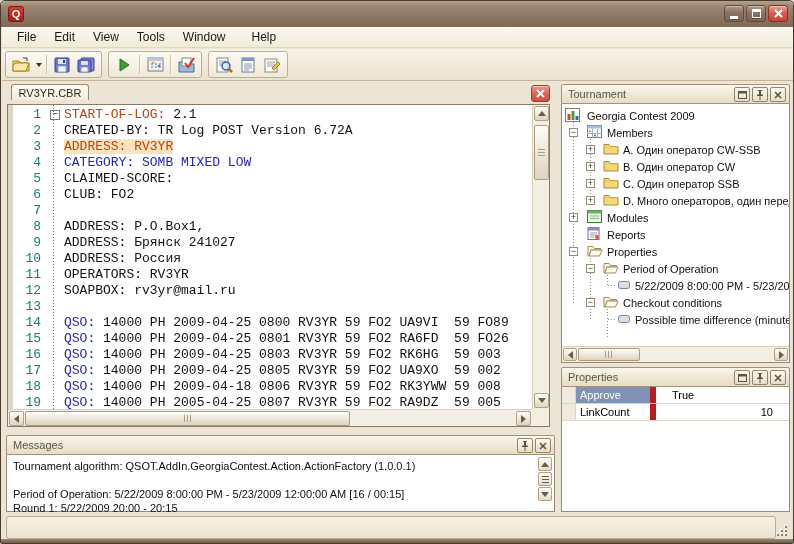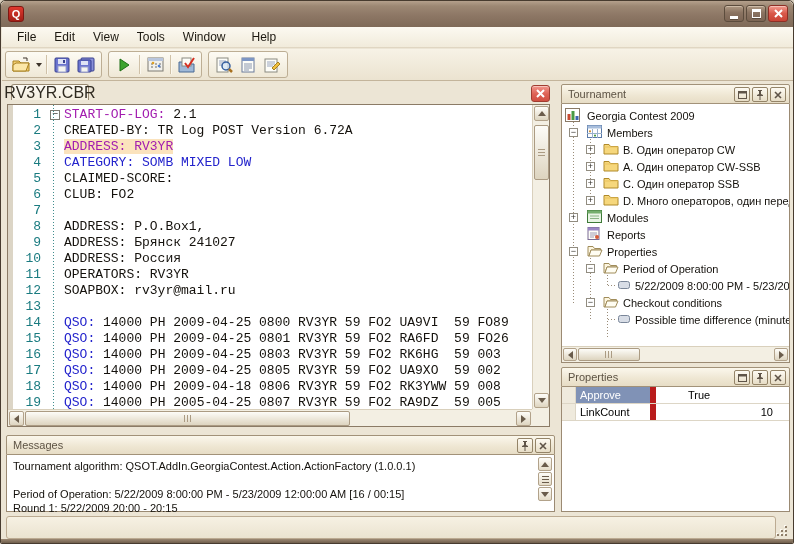--- a/index.html
+++ b/index.html
@@ -43,41 +43,41 @@
     display:flex; align-items:center; font-size:11px; color:#5d5344; padding-left:6px; }
   .ph-btns { position:absolute; right:3px; top:2px; display:flex; gap:2px; }
   .ph-btn { width:16px; height:15px; border:1px solid #948468; border-radius:2px;
     background:linear-gradient(180deg,#fdfaf2,#e7ddc6); display:flex; align-items:center; justify-content:center; }
   .panel-body { position:absolute; left:0; right:0; bottom:0; top:20px; background:#fff; border:1px solid #9b8a73; border-top:none; }
 
   
   .editor-dock { position:absolute; left:6px; top:83px; width:543px; height:343px; }
   .tab { position:absolute; left:4px; top:0; width:78px; height:16px;
     border:1px solid #998a72; border-bottom:none; border-radius:3px 3px 0 0;
-    background:linear-gradient(180deg,#fdfbf5,#f3edde); font-size:16px; color:#2f2a20;
+    background:linear-gradient(180deg,#fdfbf5,#f3edde); font-size:11px; color:#2f2a20;
     display:flex; align-items:center; justify-content:center; z-index:2; }
   .doc-close { position:absolute; right:0px; top:1px; width:19px; height:17px;
     border:1px solid #a03c31; border-radius:3px;
     background:linear-gradient(180deg,#f2968c,#dd6154 55%,#d14f41); box-shadow:inset 0 1px 0 #f8c3ba;
     display:flex; align-items:center; justify-content:center; }
   .editor { position:absolute; left:0; top:20px; width:543px; height:323px;
     background:#fff; border:1px solid #8b7b66; }
   .margin-strip { position:absolute; left:0; top:0; bottom:0; width:5px; background:#dcd5c6; }
   .gutter-sep { position:absolute; left:45px; top:0; bottom:17px; width:1px;
     background-image:repeating-linear-gradient(180deg,#3f8d8d 0 1px,transparent 1px 3px); }
   .code-area { position:absolute; left:0; top:0; right:17px; bottom:17px; overflow:hidden; padding-top:2px;
     font-family:"Liberation Mono",monospace; font-size:13px; }
   .crow { display:flex; height:16px; line-height:16px; white-space:pre; }
   .lnum { width:40px; padding-right:7px; text-align:right; color:#1a7b80; flex:none; }
   .foldcol { width:16px; flex:none; position:relative; }
   .foldbox { position:absolute; left:2px; top:3px; width:10px; height:10px; border:1px solid #7e7a70; background:#fff;
     font-size:10px; line-height:8px; text-align:center; color:#3c3a34; }
   .foldbox::before { content:"−"; }
   .codetext { color:#14110c; }
-  .maroon { color:#a21caf; }
+  .maroon { color:#c2410c; }
   .blue { color:#2323cc; }
   .hl { background:#fbe3bd; }
 
   
   .sb-track-v { position:absolute; right:0; top:0; bottom:17px; width:17px; background:#f3efe3; border-left:1px solid #d9d0bc; }
   .sb-track-h { position:absolute; left:0; right:17px; bottom:0; height:17px; background:#f3efe3; border-top:1px solid #d9d0bc; }
   .sb-corner { position:absolute; right:0; bottom:0; width:17px; height:17px; background:#f3efe3; }
   .sb-btn { position:absolute; width:15px; height:15px; margin:1px; border:1px solid #b2a28a; border-radius:2px;
     background:linear-gradient(180deg,#fefdf9,#ded5c0); display:flex; align-items:center; justify-content:center; }
   .sb-thumb { position:absolute; border:1px solid #ab9b83; border-radius:2px;
@@ -112,21 +112,21 @@
   .tree-guide { position:absolute; width:1px; background-image:repeating-linear-gradient(180deg,#9a8c78 0 1px,transparent 1px 3px); }
   .stub { position:absolute; top:8px; height:1px; background-image:repeating-linear-gradient(90deg,#9a8c78 0 1px,transparent 1px 3px); }
 
   
   .props-panel { position:absolute; left:560px; top:366px; width:229px; height:145px; }
   .pgrid { font-size:11px; }
   .prow { display:flex; height:17px; border-bottom:1px solid #ddd6c6; }
   .pmargin { width:14px; background:#efeadd; border-right:1px solid #ddd6c6; flex:none; }
   .pname { width:80px; padding:2px 4px; border-right:6px solid #b91c1c; flex:none; }
   .pname.sel { background:#8092b6; color:#fff; }
-  .pvalue { flex:1; padding:2px 16px;margin-left:16px; }
+  .pvalue { flex:1; padding:2px 16px; }
   .pvalue.right { text-align:right; }
 
   
   .statusbar { position:absolute; left:5px; top:515px; width:770px; height:23px;
     border:1px solid #bcab92; border-radius:3px; background:linear-gradient(180deg,#f6f1e3,#ebe3d0); }
   .grip { position:absolute; right:6px; bottom:7px; width:12px; height:12px; }
   .grip i { position:absolute; width:2px; height:2px; background:#8f7e69; box-shadow:-1px -1px 0 #fdfaf2; }
   .window-bottom { position:absolute; left:0; bottom:0; width:100%; height:4px;
     background:linear-gradient(180deg,#9c8873,#6f5e4d); }
 
@@ -396,31 +396,31 @@
           <span class="tlabel" style="left:43px">Members</span>
         </div>
         <div class="trow">
           <span class="exp plus" style="left:24px"></span>
           <span class="ticon" style="left:41px">
             <svg width="16" height="13">
                 <path d="M1 2.5 h5 l1.5 2 H15 V12 H1 z" fill="#f6d77c" stroke="#b08a2a"></path>
                 <path d="M1 5 h14" stroke="#e9c35e"></path>
               </svg>
           </span>
-          <span class="tlabel" style="left:59px">B. Один оператор CW</span>
+          <span class="tlabel" style="left:59px">A. Один оператор CW-SSB</span>
         </div>
         <div class="trow">
           <span class="exp plus" style="left:24px"></span>
           <span class="ticon" style="left:41px">
             <svg width="16" height="13">
                 <path d="M1 2.5 h5 l1.5 2 H15 V12 H1 z" fill="#f6d77c" stroke="#b08a2a"></path>
                 <path d="M1 5 h14" stroke="#e9c35e"></path>
               </svg>
           </span>
-          <span class="tlabel" style="left:59px">A. Один оператор CW-SSB</span>
+          <span class="tlabel" style="left:59px">B. Один оператор CW</span>
         </div>
         <div class="trow">
           <span class="exp plus" style="left:24px"></span>
           <span class="ticon" style="left:41px">
             <svg width="16" height="13">
                 <path d="M1 2.5 h5 l1.5 2 H15 V12 H1 z" fill="#f6d77c" stroke="#b08a2a"></path>
                 <path d="M1 5 h14" stroke="#e9c35e"></path>
               </svg>
           </span>
           <span class="tlabel" style="left:59px">C. Один оператор SSB</span>

